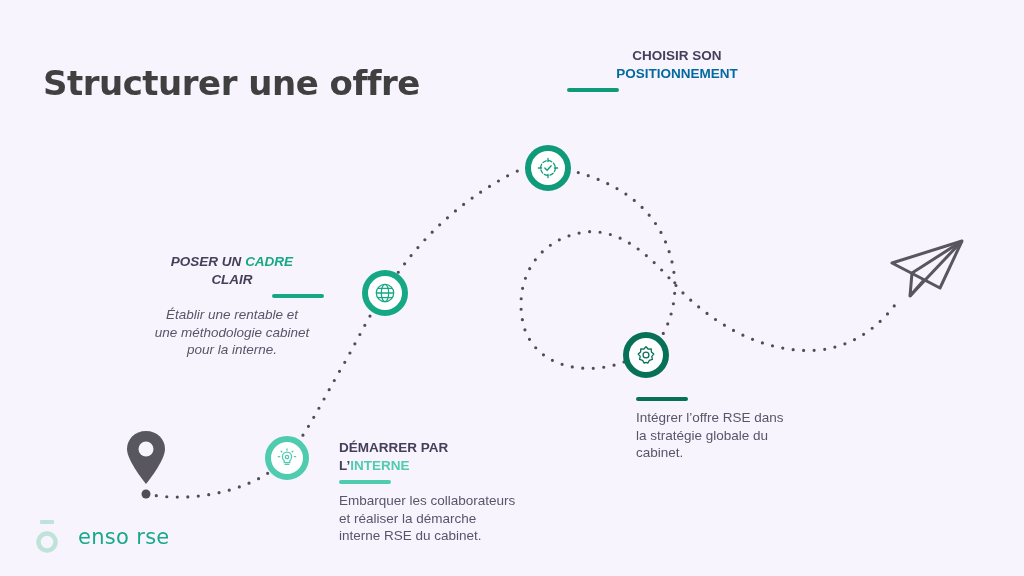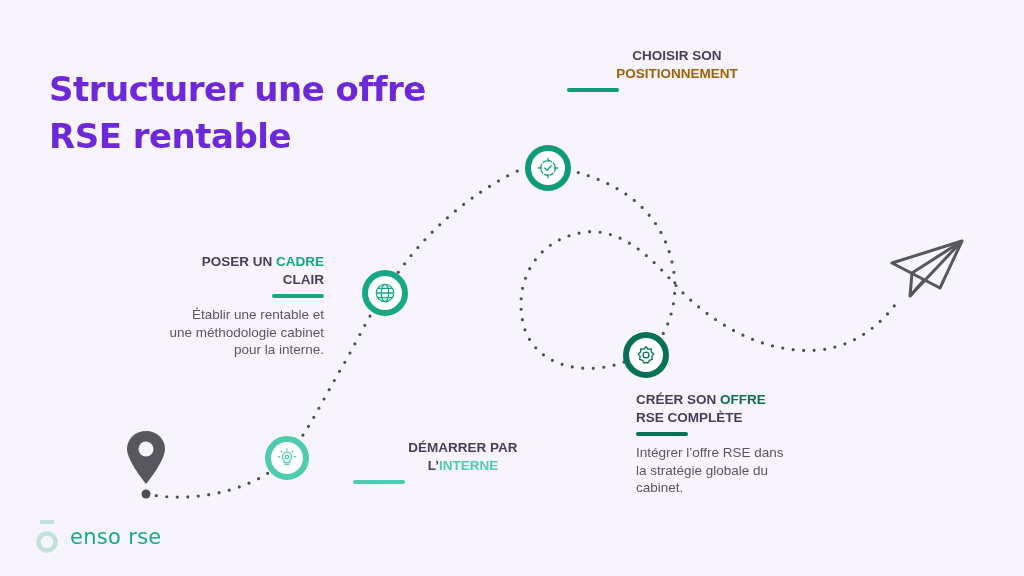--- a/index.html
+++ b/index.html
@@ -6,53 +6,52 @@
     body {
       width: 1024px; height: 576px; overflow: hidden;
       background: #f8f4fd;
       font-family: "Liberation Sans", sans-serif;
       position: relative;
     }
     .title {
       position: absolute; left: 35px; top: 52px;
       font-family: "DejaVu Sans", sans-serif;
       font-weight: bold; font-size: 34px; line-height: 47px;
-      color: #6d28d9; letter-spacing: -0.5px; margin: 14px;
+      color: #404040; letter-spacing: -0.5px; margin: 8px;
     }
     .title span { display: block; }
     svg.path-layer { position: absolute; left: 0; top: 0; }
     .node {
       position: absolute; border-radius: 50%;
       background: #ffffff; box-sizing: border-box;
       display: flex; align-items: center; justify-content: center;
     }
     .step { position: absolute; }
     .step .head {
       font-weight: bold; font-size: 13.5px; line-height: 17.5px;
       color: #463f5a; text-transform: uppercase;
     }
     .step .bar { height: 4px; width: 52px; border-radius: 2px; margin: 6px 0 8px 0; }
     .step .desc { font-size: 13.5px; line-height: 17.5px; color: #5a5468; }
-    .step.right { text-align: right; }
+    .step.right { text-align: center; font-style: italic; }
     .step.right .bar { margin-left: auto; }
     .logo {
       position: absolute; left: 36px; top: 519px;
-      display: flex; align-items: center; gap: 12px;
+      display: flex; align-items: center; gap: 20px;
     }
     .logo .name {
       font-family: "DejaVu Sans", sans-serif;
       font-size: 21px; color: #17a98a; letter-spacing: 0.3px;
     }
   </style>
 </head>
 <body>
 
 <h1 class="title">
   <span>Structurer une offre</span>
-  <span>RSE rentable</span>
 </h1>
 
 <svg class="path-layer" width="1024" height="576" viewBox="0 0 1024 576">
   <path d="M146,494 C190,503 245,492 275,468 C300,450 322,400 345,362 C360,335 372,310 385,292 C410,252 450,205 515,172 C522,169 528,168 535,167" fill="none" stroke="#4f4d57" stroke-width="3.2" stroke-linecap="round" stroke-dasharray="0 10.5"></path>
   <path d="M568,170 C620,182 660,210 672,262 C680,296 670,325 658,342" fill="none" stroke="#4f4d57" stroke-width="3.2" stroke-linecap="round" stroke-dasharray="0 10.5"></path>
   <path d="M624,362 C590,375 540,370 525,330 C512,290 530,240 585,232 C625,228 655,262 680,290 C710,320 760,355 820,350 C860,345 885,320 900,298" fill="none" stroke="#4f4d57" stroke-width="3.2" stroke-linecap="round" stroke-dasharray="0 10.5"></path>
   <circle cx="146" cy="494" r="4.5" fill="#4f4d57"></circle>
 </svg>
 
 <svg style="position:absolute;left:126px;top:430px" width="40" height="55" viewBox="0 0 40 55">
@@ -101,56 +100,56 @@
 
 <div class="node" style="left:623px;top:332px;width:46px;height:46px;border:6.5px solid #077158;">
   <svg width="22" height="22" viewBox="0 0 24 24">
     <g fill="none" stroke="#077158" stroke-width="1.4" stroke-linejoin="round">
       <path d="M12 2 L14.3 4.5 L17.7 4.3 L17.9 7.7 L20.5 10 L18.3 12.5 L19 15.8 L15.7 16.8 L14 19.8 L12 19 L10 19.8 L8.3 16.8 L5 15.8 L5.7 12.5 L3.5 10 L6.1 7.7 L6.3 4.3 L9.7 4.5 Z" transform="translate(0,1)"></path>
       <circle cx="12" cy="12" r="3.2"></circle>
     </g>
   </svg>
 </div>
 
-<div class="step" style="left:353px;top:439px;width:220px;text-align:center;">
+<div class="step" style="left:339px;top:439px;width:220px;">
   <div class="head">
     <span>DÉMARRER PAR</span><br>
     <span>L’</span><span style="color:#4fcbb0">INTERNE</span>
   </div>
   <div class="bar" style="background:#4fcbb0"></div>
+  <div class="desc">
+    <span>Embarquer les collaborateurs</span><br>
+    <span>et réaliser la démarche</span><br>
+    <span>interne RSE du cabinet.</span>
+  </div>
 </div>
 
 <div class="step right" style="left:140px;top:253px;width:184px;">
   <div class="head">
     <span>POSER UN</span>
     <span style="color:#16a884">CADRE</span><br>
     <span>CLAIR</span>
   </div>
   <div class="bar" style="background:#16a884"></div>
   <div class="desc">
     <span>Établir une rentable et</span><br>
     <span>une méthodologie cabinet</span><br>
     <span>pour la interne.</span>
   </div>
 </div>
 
 <div class="step" style="left:567px;top:47px;width:220px;text-align:center;">
   <div class="head">
     <span>CHOISIR SON</span><br>
-    <span style="color:#a16207">POSITIONNEMENT</span>
+    <span style="color:#0369a1">POSITIONNEMENT</span>
   </div>
   <div class="bar" style="background:#0f9b7a"></div>
 </div>
 
 <div class="step" style="left:636px;top:391px;width:200px;">
-  <div class="head">
-    <span>CRÉER SON</span>
-    <span style="color:#077158">OFFRE</span><br>
-    <span>RSE COMPLÈTE</span>
-  </div>
   <div class="bar" style="background:#077158"></div>
   <div class="desc">
     <span>Intégrer l’offre RSE dans</span><br>
     <span>la stratégie globale du</span><br>
     <span>cabinet.</span>
   </div>
 </div>
 
 <div class="logo">
   <svg width="22" height="36" viewBox="0 0 22 36">

